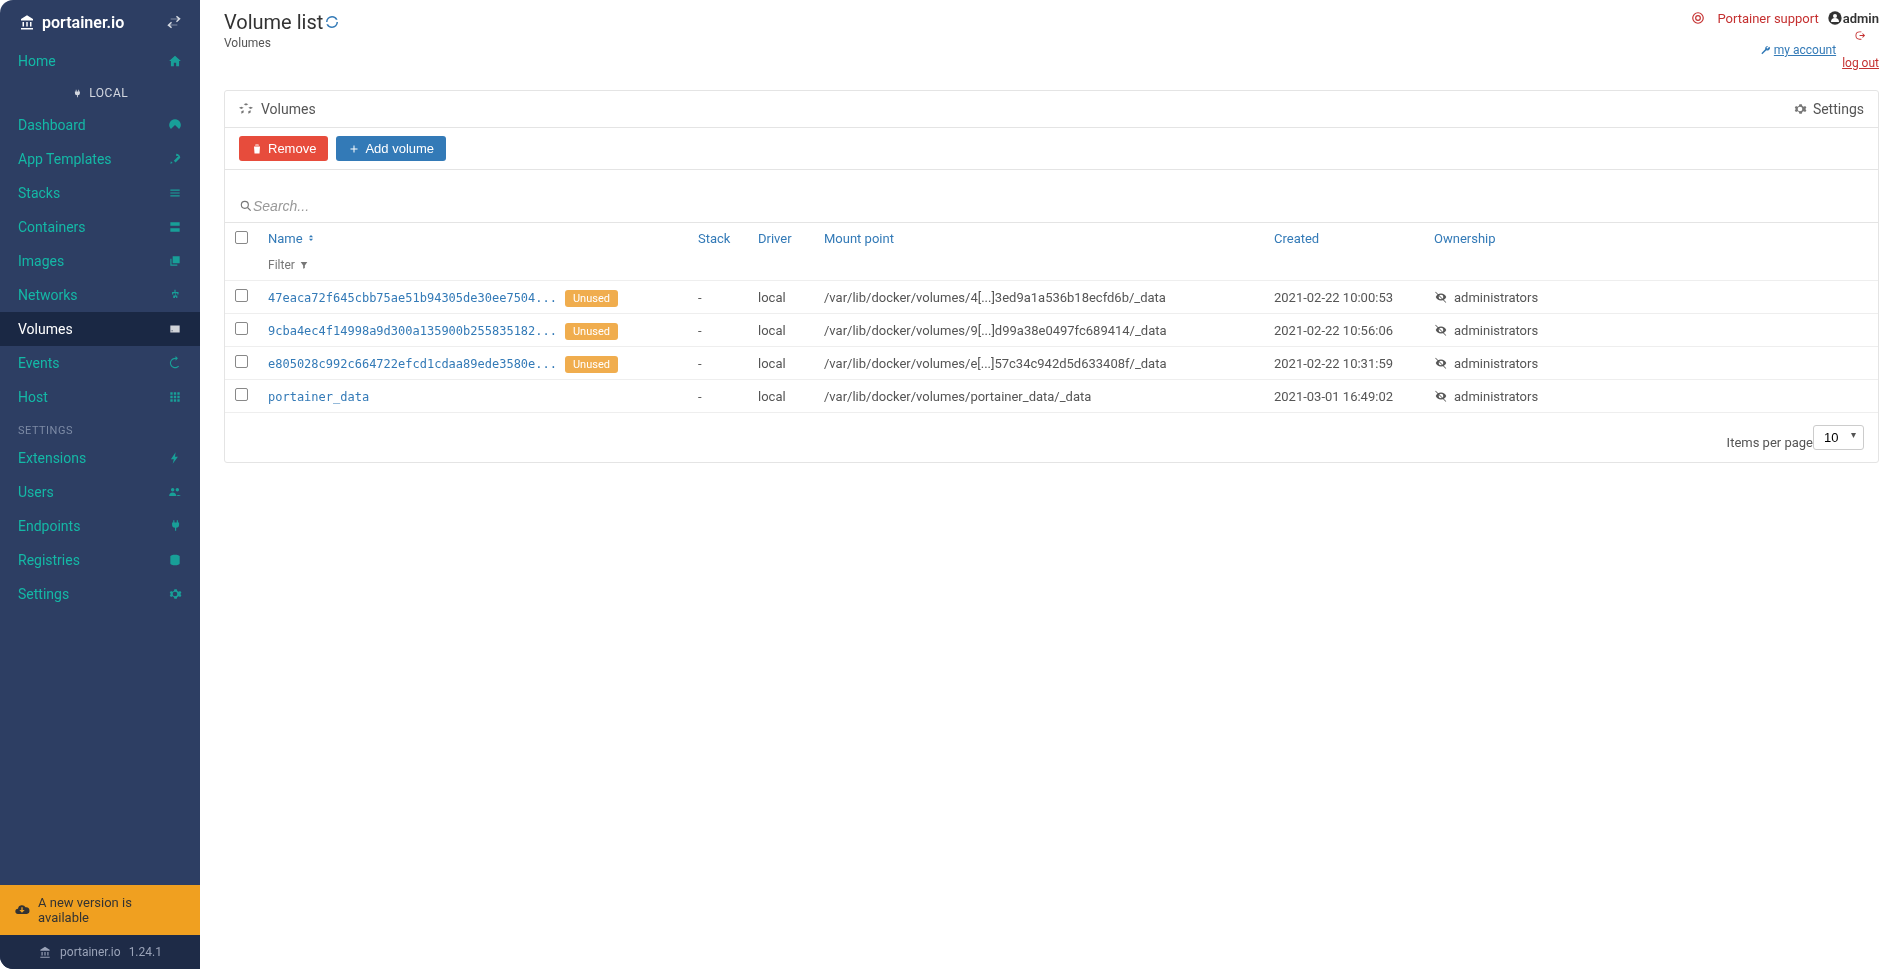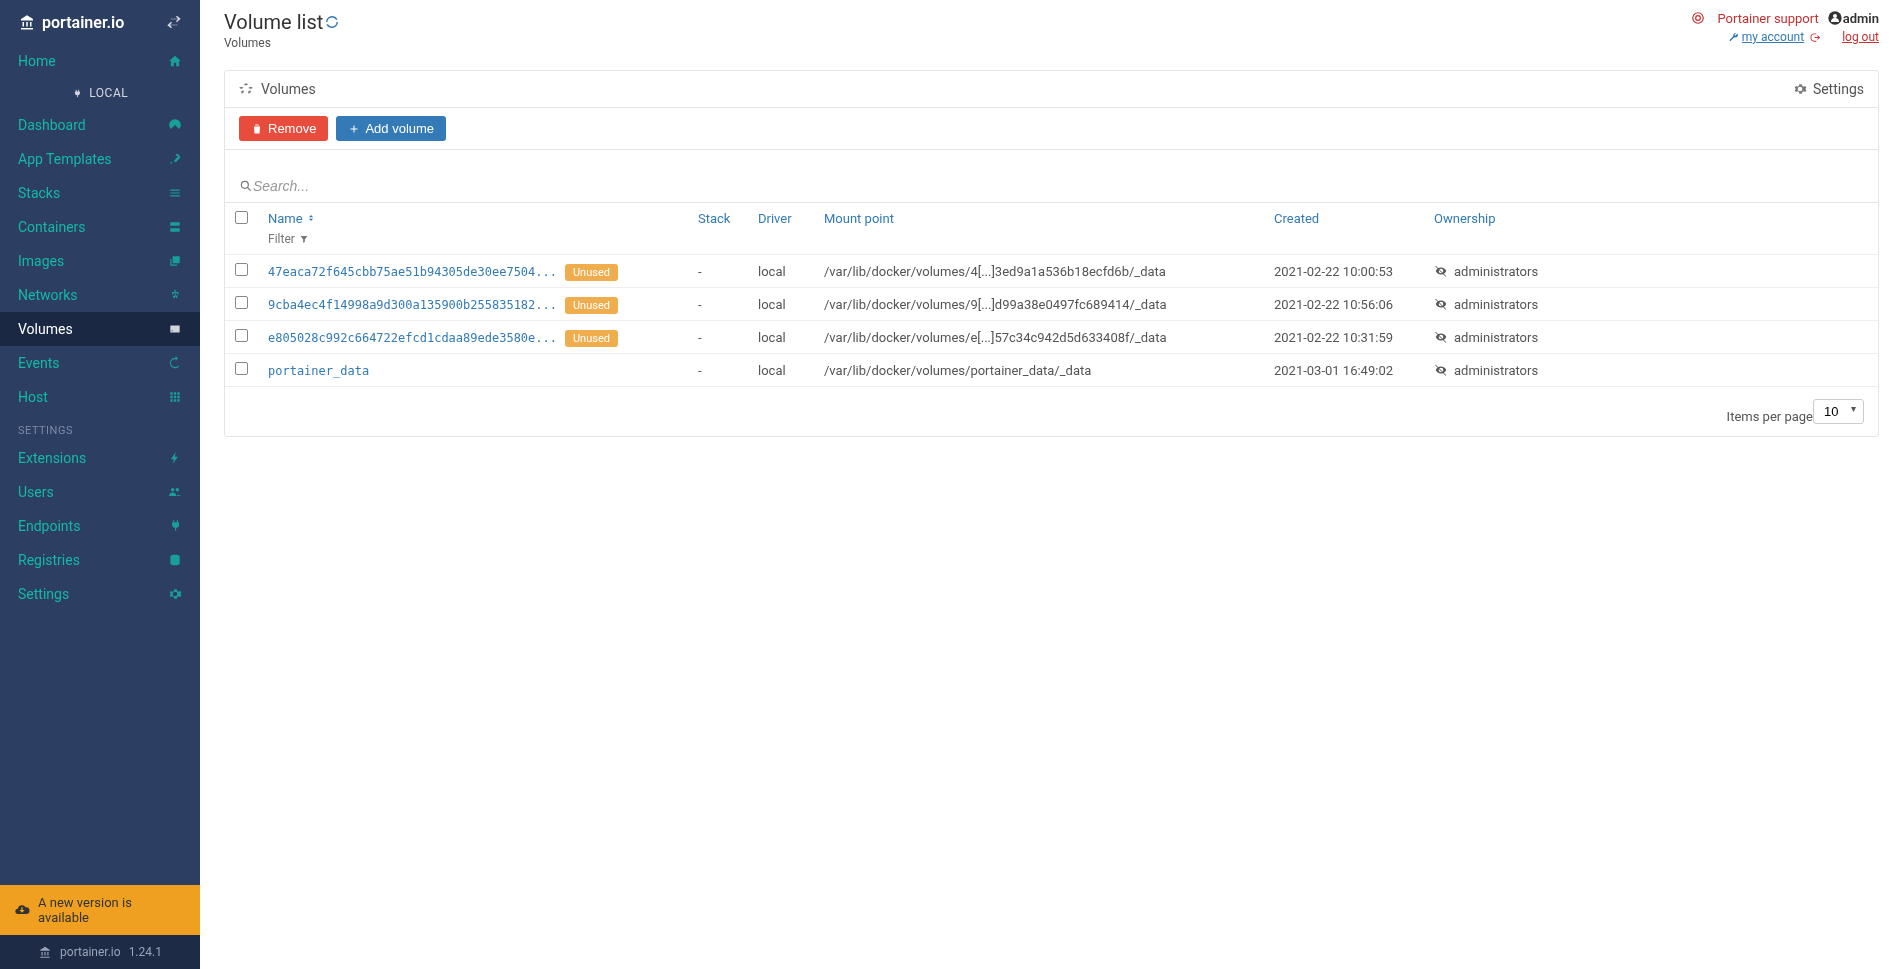--- a/index.html
+++ b/index.html
@@ -1,17 +1,17 @@
 <!DOCTYPE html>
 <html><head>
 <meta charset="utf-8">
 <style>
 * { margin: 0; padding: 0; box-sizing: border-box; }
 body { font-family: -apple-system, BlinkMacSystemFont, "Segoe UI", Roboto, sans-serif; font-size: 14px; color: #333; background: #fff; }
-.app { display: flex; height: 969px; width: 1903px; overflow: hidden; }
+.app { display: flex; height: 969px; width: 1903px; overflow: hidden; border-radius: 13px; }
 
 
 .sidebar { width: 200px; background: #2d3e63; color: #fff; display: flex; flex-direction: column; }
 .logo-row { display: flex; align-items: center; justify-content: space-between; padding: 12px 18px; }
 .logo { display: flex; align-items: center; gap: 6px; font-weight: 600; font-size: 16px; }
 .logo svg { width: 18px; height: 20px; }
 .nav { flex: 1; }
 .nav-item { display: flex; align-items: center; justify-content: space-between; padding: 9px 18px; color: #14b8a6; cursor: pointer; font-size: 14px; }
 .nav-item.active { background: #1a2844; color: #fff; }
 .nav-label { }
@@ -28,39 +28,39 @@
 .topbar { display: flex; justify-content: space-between; padding: 10px 24px 8px; align-items: flex-start; }
 .title-block { }
 .page-title { font-size: 20px; font-weight: 400; color: #333; display: flex; align-items: center; }
 .breadcrumb { font-size: 12px; color: #555; margin-top: 2px; }
 .user-block { text-align: right; font-size: 13px; }
 .user-row1 { display: flex; align-items: center; gap: 8px; justify-content: flex-end; }
 .support-link { color: #c53030; display: flex; align-items: center; gap: 12px; }
 .user-name { font-weight: 600; display: flex; align-items: center; }
 .user-row2 { margin-top: 4px; display: flex; gap: 6px; justify-content: flex-end; font-size: 12px; }
 .link-blue { color: #337ab7; text-decoration: underline; display: inline-flex; align-items: center; gap: 3px; }
-.link-red { color: #c53030; text-decoration: underline; display: inline-flex; align-items: center; gap: 21px; }
+.link-red { color: #c53030; text-decoration: underline; display: inline-flex; align-items: center; gap: 15px; flex-direction: column; }
 
 .content { padding: 12px 24px; }
 .panel { border: 1px solid #e4e4e4; border-radius: 3px; background: #fff; }
 .panel-header { display: flex; justify-content: space-between; align-items: center; padding: 10px 14px; border-bottom: 1px solid #e4e4e4; color: #555; }
 .panel-header-left { display: flex; align-items: center; gap: 8px; }
 .panel-header-right { display: flex; align-items: center; gap: 6px; color: #555; cursor: pointer; }
 .panel-toolbar { padding: 8px 14px; display: flex; gap: 8px; border-bottom: 1px solid #e4e4e4; }
 .btn { border: none; border-radius: 3px; padding: 5px 12px; font-size: 13px; cursor: pointer; display: inline-flex; align-items: center; gap: 5px; color: #fff; }
 .btn-danger { background: #e74c3c; }
 .btn-primary { background: #337ab7; }
 .search-row { padding: 8px 14px; display: flex; align-items: center; gap: 0; border-bottom: 1px solid #e4e4e4; margin-top: 20px; }
 .search-row input { border: none; outline: none; flex: 1; font-size: 14px; color: #555; font-style: italic; }
 .search-row input::placeholder { color: #999; }
 
 table { width: 100%; border-collapse: collapse; }
 th, td { text-align: left; padding: 8px 10px; font-size: 13px; border-bottom: 1px solid #eee; }
 th { color: #337ab7; font-weight: 400; cursor: pointer; vertical-align: top; }
-th .sub { color: #777; font-size: 12px; margin-top: 6px; display: flex; align-items: center; gap: 4px; }
+th .sub { color: #777; font-size: 12px; margin-top: 12px; display: flex; align-items: center; gap: 4px; }
 .col-check { width: 32px; }
 .col-name { width: 430px; }
 .col-stack { width: 60px; }
 .col-driver { width: 66px; }
 .col-mount { width: 450px; }
 .col-created { width: 160px; }
 .col-owner { }
 .chk { width: 13px; height: 13px; border: 1px solid #888; border-radius: 2px; display: inline-block; cursor: pointer; }
 .vol-link { color: #337ab7; font-family: ui-monospace, monospace; font-size: 12px; }
 .badge-unused { background: #f0ad4e; color: #fff; padding: 2px 8px; border-radius: 3px; font-size: 11px; margin-left: 8px; }

